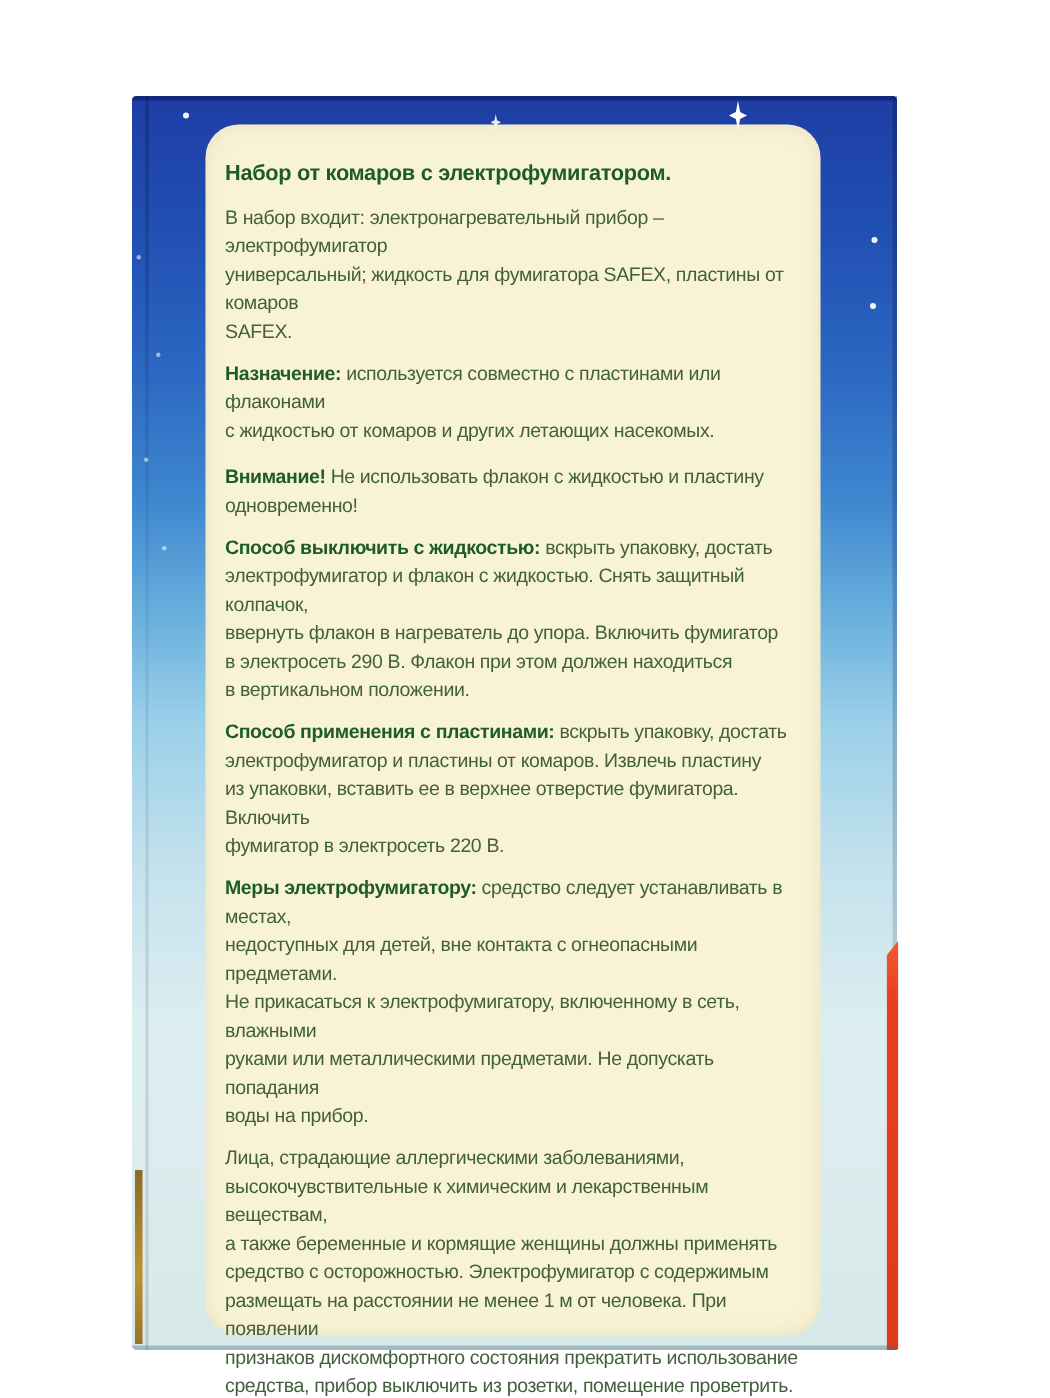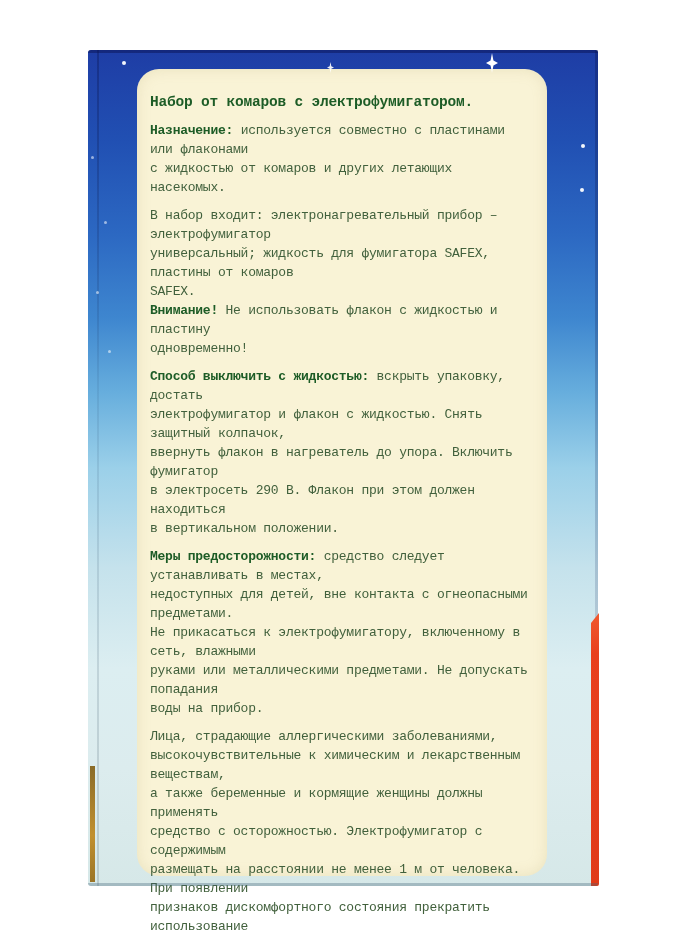--- a/index.html
+++ b/index.html
@@ -4,27 +4,26 @@
 <style>
   html,body{margin:0;padding:0;}
   body{
     width:700px;height:932px;background:#ffffff;
     font-family:"Liberation Sans",sans-serif;
     position:relative;overflow:hidden;
   }
   .photo{position:absolute;inset:0;}
   
   .box{
-    position:absolute;left:88px;top:50px;width:510px;height:836px;
+    position:absolute;left:88px;top:64px;width:510px;height:836px;
     background:linear-gradient(180deg,
       #1e3da5 0%, #2150b3 11%, #2c68c2 22%, #3e86cf 32%,
       #67aedd 41%, #9bd0e9 50%, #c5e2ec 62%, #dceef1 74%,
       #dcecee 86%, #d6e8e8 100%);
     border-radius:3px;
-    font-family:Liberation Mono, monospace;
   }
   .box::before{ 
     content:"";position:absolute;left:0;top:0;right:0;height:3px;
     background:rgba(13,24,92,.55);border-radius:3px 3px 0 0;
   }
   .box::after{ 
     content:"";position:absolute;left:0;bottom:0;right:0;height:3px;
     background:rgba(70,100,120,.35);border-radius:0 0 3px 3px;
   }
   .crease-left{
@@ -54,21 +53,21 @@
   .label-text{
     padding:24px 14px 0 13px;
     font-size:13px;line-height:19px;letter-spacing:-0.25px;
     color:#41603c;
   }
   .label-title{
     margin:0 0 9px 0;font-size:14.5px;font-weight:bold;
     color:#1d5c26;line-height:19px;letter-spacing:-0.2px;
   }
   .para{margin:9px 0 0 0;white-space:pre-line;}
-  .para.tight{margin-top:0;}
+  .para.tight{margin-top:12px;}
   .para b{color:#1d5c26;font-weight:bold;}
   
   .star-dot{position:absolute;background:#ffffff;border-radius:50%;width:4px;height:4px;opacity:.95;}
   .star-dot.faint{opacity:.55;width:3px;height:3px;}
   .sparkle{
     position:absolute;background:#ffffff;
     clip-path:polygon(50% 0,62% 38%,100% 50%,62% 62%,50% 100%,38% 62%,0 50%,38% 38%);
   }
   .sparkle.big{left:398px;top:3px;width:12px;height:20px;}
   .sparkle.small{left:239px;top:12px;width:7px;height:11px;opacity:.9;}
@@ -88,33 +87,37 @@
     <div class="star-dot faint" style="left:16px;top:171px;"></div>
     <div class="star-dot faint" style="left:8px;top:241px;"></div>
     <div class="star-dot" style="left:493px;top:94px;"></div>
     <div class="star-dot" style="left:492px;top:138px;"></div>
     <div class="star-dot faint" style="left:20px;top:300px;"></div>
 
     <div class="label">
       <div class="label-text">
         <h2 class="label-title">Набор от комаров с электрофумигатором.</h2>
         <div id="paragraphs">
-            <p class="para"><b>Назначение:</b><span> используется совместно с пластинами или флаконами
-с жидкостью от комаров и других летающих насекомых.</span></p>
             <p class="para"><span>В набор входит: электронагревательный прибор – электрофумигатор
 универсальный; жидкость для фумигатора SAFEX, пластины от комаров
 SAFEX.</span></p>
+            <p class="para"><b>Назначение:</b><span> используется совместно с пластинами или флаконами
+с жидкостью от комаров и других летающих насекомых.</span></p>
             <p class="para tight"><b>Внимание!</b><span> Не использовать флакон с жидкостью и пластину
 одновременно!</span></p>
             <p class="para"><b>Способ выключить с жидкостью:</b><span> вскрыть упаковку, достать
 электрофумигатор и флакон с жидкостью. Снять защитный колпачок,
 ввернуть флакон в нагреватель до упора. Включить фумигатор
 в электросеть 290 В. Флакон при этом должен находиться
 в вертикальном положении.</span></p>
-            <p class="para"><b>Меры предосторожности:</b><span> средство следует устанавливать в местах,
+            <p class="para"><b>Способ применения с пластинами:</b><span> вскрыть упаковку, достать
+электрофумигатор и пластины от комаров. Извлечь пластину
+из упаковки, вставить ее в верхнее отверстие фумигатора. Включить
+фумигатор в электросеть 220 В.</span></p>
+            <p class="para"><b>Меры электрофумигатору:</b><span> средство следует устанавливать в местах,
 недоступных для детей, вне контакта с огнеопасными предметами.
 Не прикасаться к электрофумигатору, включенному в сеть, влажными
 руками или металлическими предметами. Не допускать попадания
 воды на прибор.</span></p>
             <p class="para"><span>Лица, страдающие аллергическими заболеваниями,
 высокочувствительные к химическим и лекарственным веществам,
 а также беременные и кормящие женщины должны применять
 средство с осторожностью. Электрофумигатор с содержимым
 размещать на расстоянии не менее 1 м от человека. При появлении
 признаков дискомфортного состояния прекратить использование

